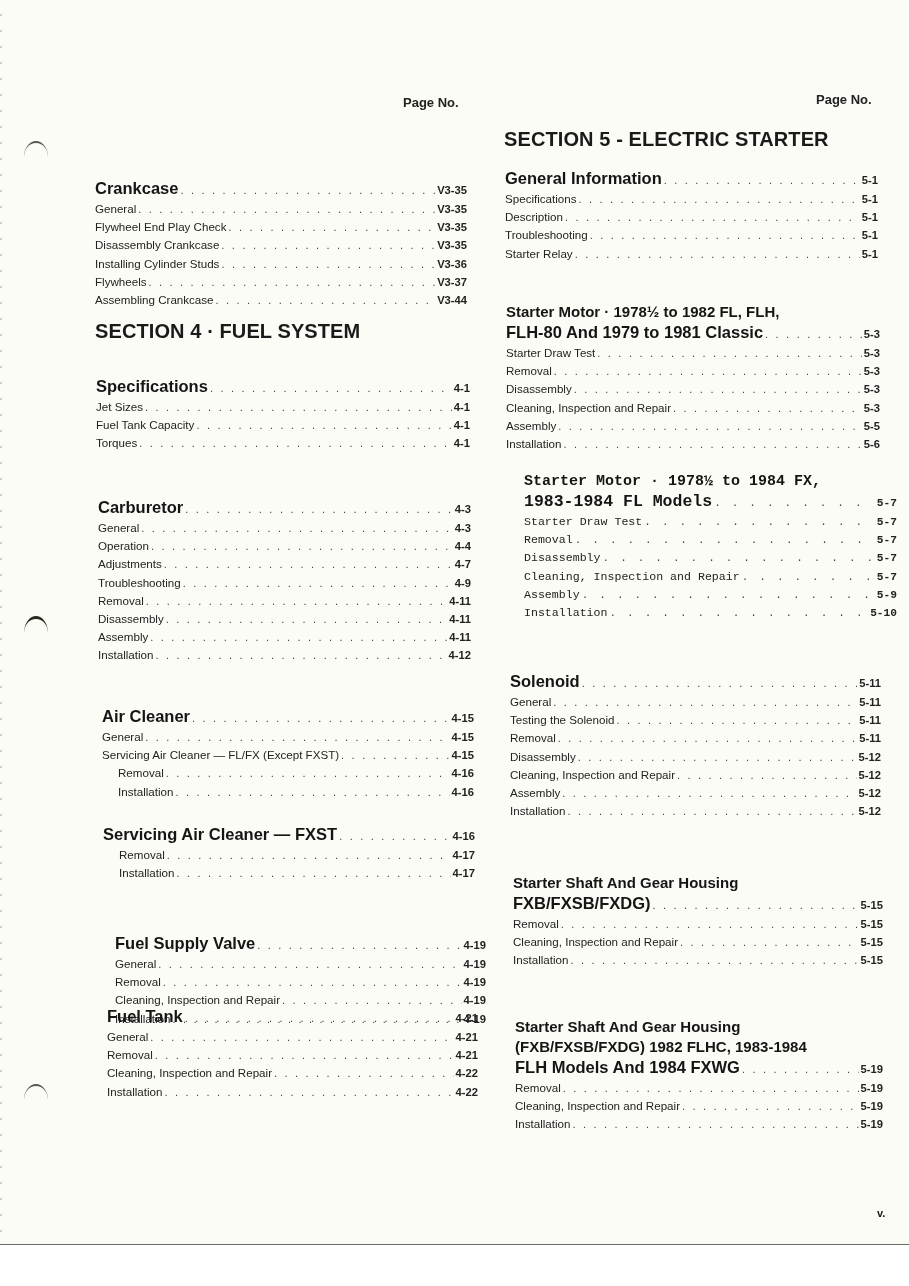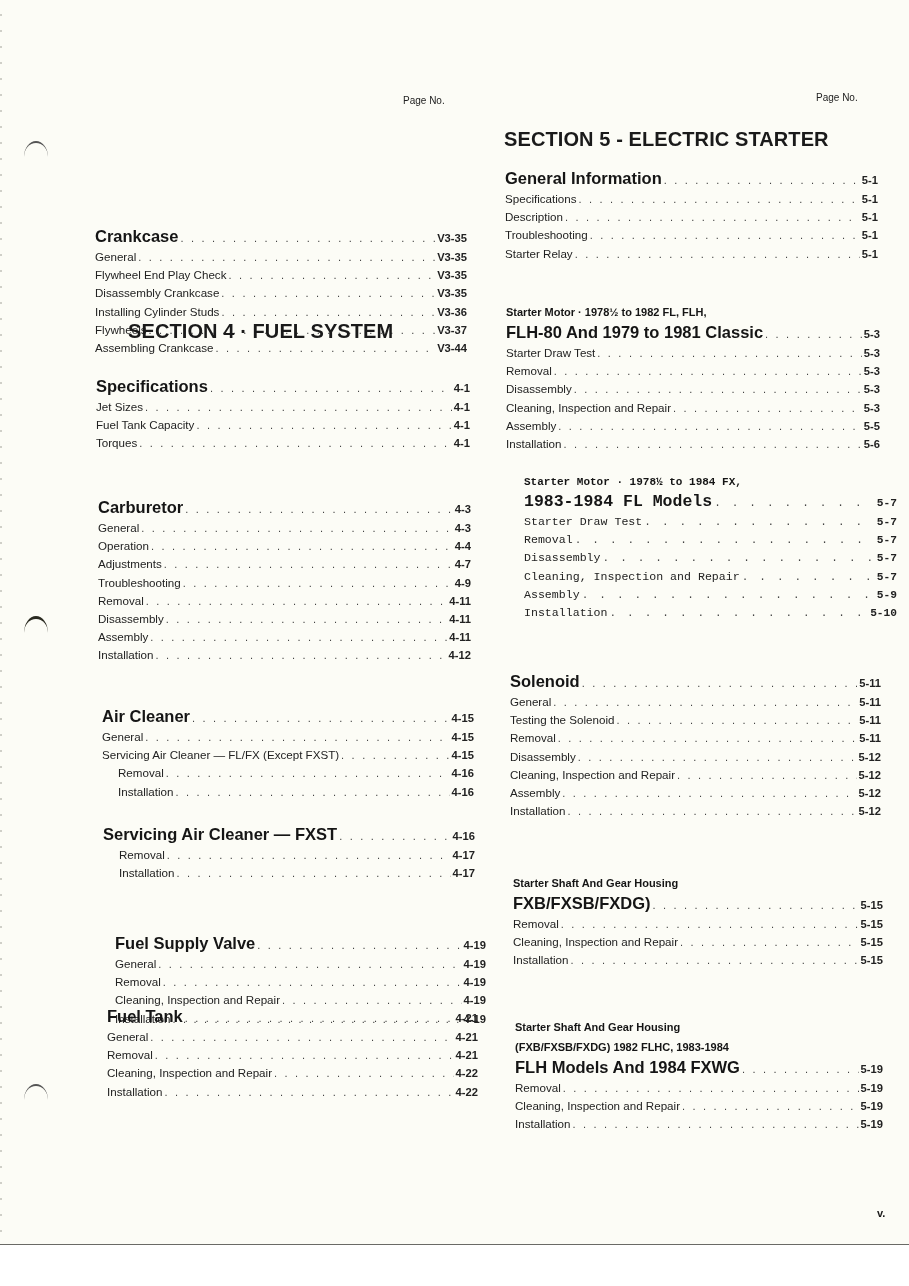--- a/index.html
+++ b/index.html
@@ -8,21 +8,21 @@
       background: #fcfcf6;
       font-family: "Liberation Sans", sans-serif;
       color: #1b1b1b;
     }
     .hole {
       position: absolute; left: 24px; width: 24px; height: 14px;
       border-top: 2px solid #555; border-radius: 50% 50% 0 0 / 100% 100% 0 0;
     }
     .hole.dark { border-top: 3px solid #2a2a20; }
     .pageno-hdr {
-      position: absolute; font-weight: normal; font-size: 10px; color: #222;
+      position: absolute; font-weight: bold; font-size: 13px; color: #222;
     }
     .col { position: absolute; }
     .section-title {
       font-weight: bold; font-size: 20px; letter-spacing: 0.1px; color: #1a1a1a;
       white-space: nowrap;
     }
     .group { position: absolute; }
     .row {
       display: flex; align-items: baseline; white-space: nowrap;
       font-size: 11.6px; line-height: 17.2px; color: #222;
@@ -30,38 +30,38 @@
     .row.head { font-weight: bold; font-size: 16.5px; line-height: 20px; color: #151515; }
     .row.head .dots { font-weight: normal; }
     .row.sub { padding-left: 16px; }
     .row .label { flex: none; }
     .row .dots {
       flex: 1 1 auto; overflow: hidden; margin: 0 2px; color: #444;
       font-size: 11px; letter-spacing: 2.2px;
     }
     .row .dots::after { content: ". . . . . . . . . . . . . . . . . . . . . . . . . . . . . . . . . . . . . . . . . . . . . . . . . . . . . . . . . . . . . . . . . . . . . . . . . . . . . . . . . . . . . . . ."; }
     .row .page { flex: none; font-size: 11.2px; font-weight: bold; color: #222; }
-    .headline { font-weight: bold; font-size: 11px; line-height: 20px; color: #151515; white-space: nowrap; }
+    .headline { font-weight: bold; font-size: 15px; line-height: 20px; color: #151515; white-space: nowrap; }
     .roman { position: absolute; left: 877px; top: 1207px; font-weight: bold; font-size: 11px; }
     .footer-rule { position: absolute; left: 0; top: 1244px; width: 909px; height: 1px; background: #6a6a66; }
     .below { position: absolute; left: 0; top: 1245px; width: 909px; height: 41px; background: #ffffff; }
     .left-edge { position: absolute; left: 0; top: 0; width: 2px; height: 1244px; background: repeating-linear-gradient(#fcfcf6 0 14px, #cfcfc8 14px 16px); }
   </style>
 </head>
 <body>
 
 <div class="left-edge"></div>
 <div class="hole" style="top:141px"></div>
 <div class="hole dark" style="top:616px"></div>
 <div class="hole" style="top:1084px"></div>
 
 <div class="pageno-hdr" style="left:403px; top:95px;">Page No.</div>
 <div class="pageno-hdr" style="left:816px; top:92px;">Page No.</div>
 
-<div class="group" style="left:95px; top:178px; width:372px;margin-top:48px;">
+<div class="group" style="left:95px; top:178px; width:372px;">
   <div class="row head">
       <span class="label">Crankcase</span>
       <span class="dots"></span>
       <span class="page">V3-35</span>
     </div>
   <div class="row">
       <span class="label">General</span>
       <span class="dots"></span>
       <span class="page">V3-35</span>
     </div>
@@ -85,21 +85,21 @@
       <span class="dots"></span>
       <span class="page">V3-37</span>
     </div>
   <div class="row">
       <span class="label">Assembling Crankcase</span>
       <span class="dots"></span>
       <span class="page">V3-44</span>
     </div>
 </div>
 
-<div class="col section-title" style="left:95px; top:320px;margin-left:33px;">SECTION 4 · FUEL SYSTEM</div>
+<div class="col section-title" style="left:95px; top:320px;">SECTION 4 · FUEL SYSTEM</div>
 
 <div class="group" style="left:96px; top:376px; width:374px;">
   <div class="row head">
       <span class="label">Specifications</span>
       <span class="dots"></span>
       <span class="page">4-1</span>
     </div>
   <div class="row">
       <span class="label">Jet Sizes</span>
       <span class="dots"></span>

